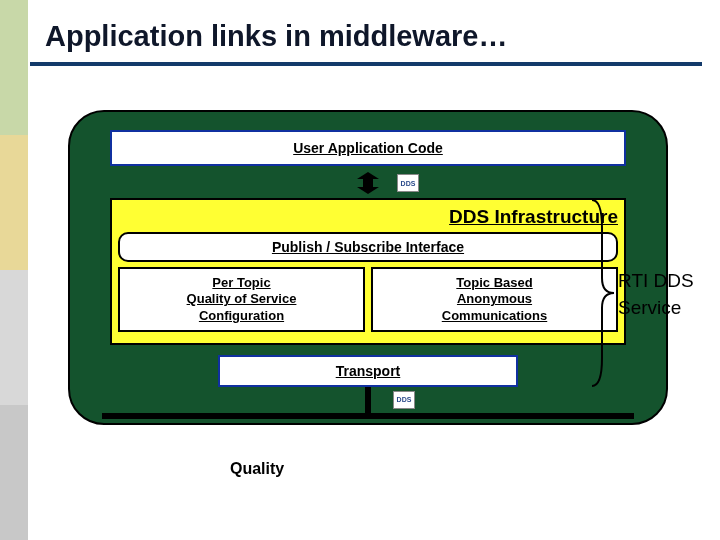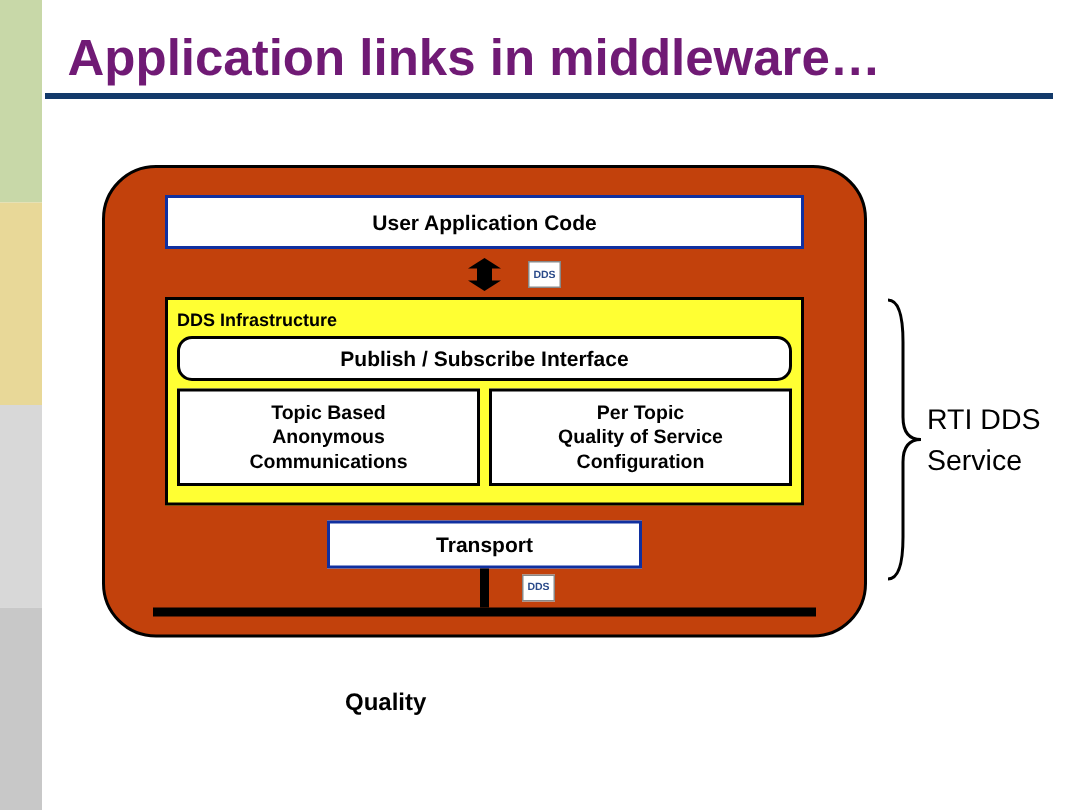--- a/index.html
+++ b/index.html
@@ -20,40 +20,41 @@
   }
   .left-stripe div { flex: 1; }
   .ls1 { background: #c8d8a8; }
   .ls2 { background: #e8d898; }
   .ls3 { background: #d8d8d8; }
   .ls4 { background: #c8c8c8; }
 
   .title-area {
     position: absolute;
     left: 45px; top: 20px;
-    font-size: 34px;
-    font-weight: bold;
-    color: #701a75;
+    font-size: 29px;
+    font-weight: bold;
+    color: #0f172a;
   }
   .title-rule {
     position: absolute;
     left: 30px; right: 18px; top: 62px;
     height: 4px;
     background: #133a6a;
   }
 
   .diagram {
     position: absolute;
     left: 68px; top: 110px;
-    width: 510px;
+    width: 600px;
     height: 315px;
-    background: #c2410c;
+    background: #14532d;
     border: 2px solid #000;
     border-radius: 36px;
     padding: 14px 18px 12px 18px;
+    text-decoration: underline;
   }
 
   .box {
     border: 2px solid #000;
     background: #fff;
     text-align: center;
     font-size: 14px;
     font-weight: bold;
     padding: 6px 4px;
   }
@@ -97,23 +98,23 @@
     font-weight: bold;
   }
 
   .dds-block {
     background: #ffff33;
     border: 2px solid #000;
     margin: 0 22px;
     padding: 4px 6px 6px 6px;
   }
   .dds-title {
-    text-align: left;
-    font-weight: bold;
-    font-size: 12px;
+    text-align: right;
+    font-weight: bold;
+    font-size: 19px;
     padding: 2px 0 4px 0;
   }
   .pubsub {
     padding: 5px;
     margin-bottom: 5px;
     border-radius: 10px;
   }
   .two-col {
     display: flex;
     gap: 6px;
@@ -188,26 +189,26 @@
     <div class="up"></div>
       <div class="shaft"></div>
       <div class="down"></div>
     <div class="mini-logo">DDS</div>
   </div>
 
   <div class="dds-block">
     <div class="dds-title">DDS Infrastructure</div>
     <div class="box pubsub">Publish / Subscribe Interface</div>
     <div class="two-col">
+      <div class="box" style="white-space:pre-line">Per Topic
+Quality of Service
+Configuration</div>
       <div class="box" style="white-space:pre-line">Topic Based
 Anonymous
 Communications</div>
-      <div class="box" style="white-space:pre-line">Per Topic
-Quality of Service
-Configuration</div>
     </div>
   </div>
 
   <div class="transport-wrap">
     <div class="box box-blue">Transport</div>
   </div>
 
   <div class="trunk">
     <div class="mini-logo">DDS</div>
   </div>

